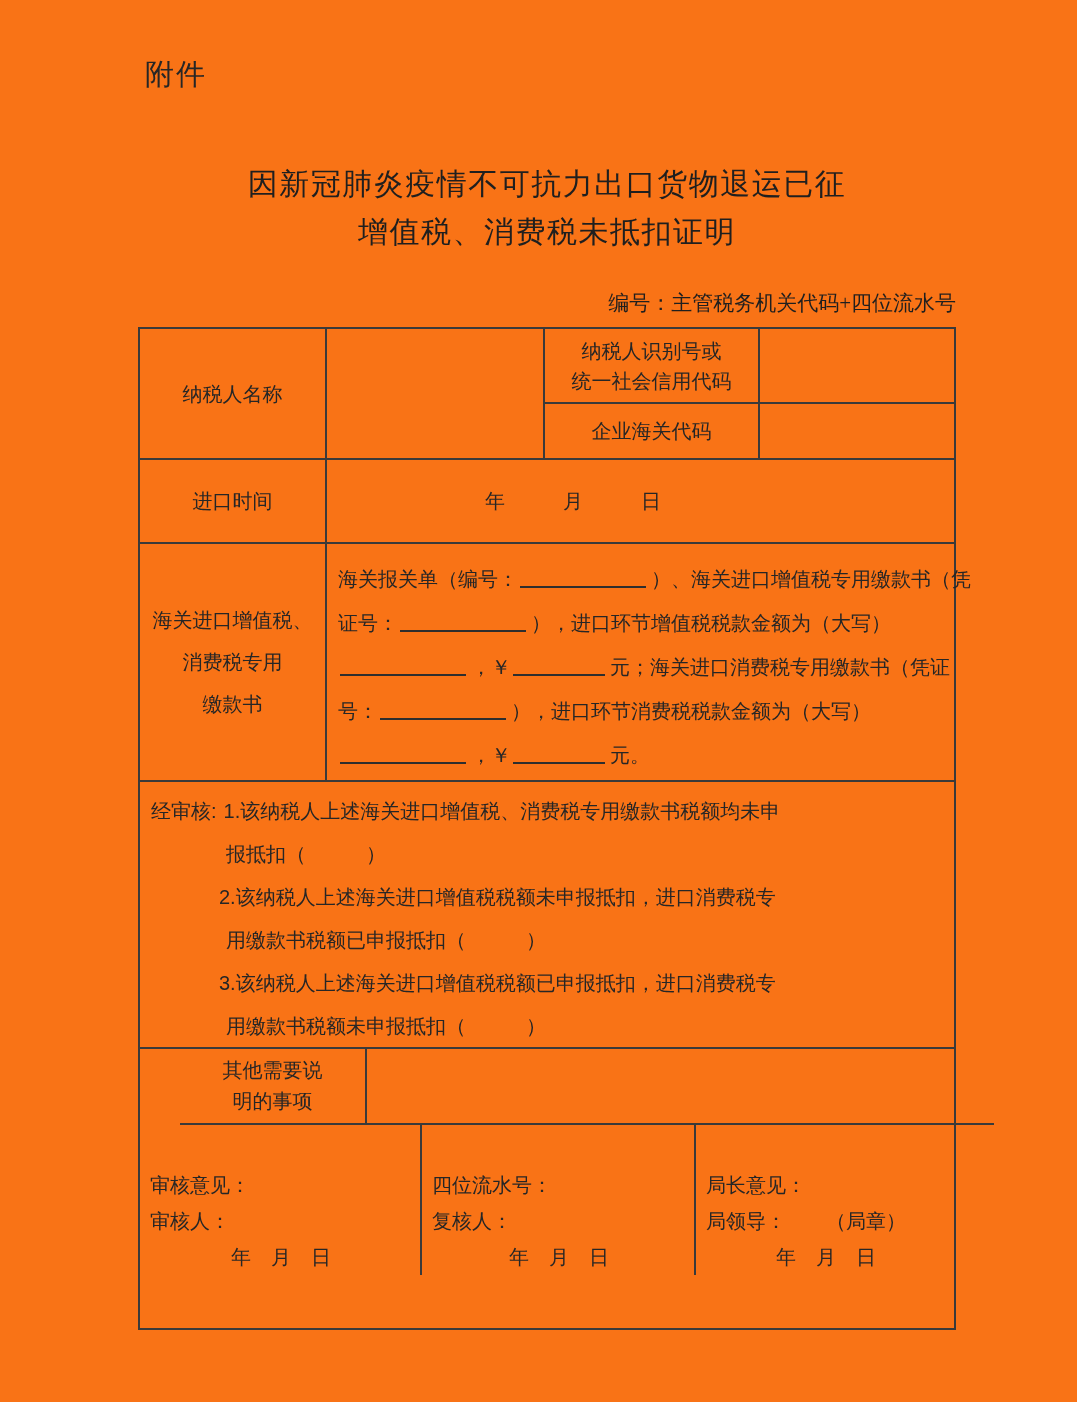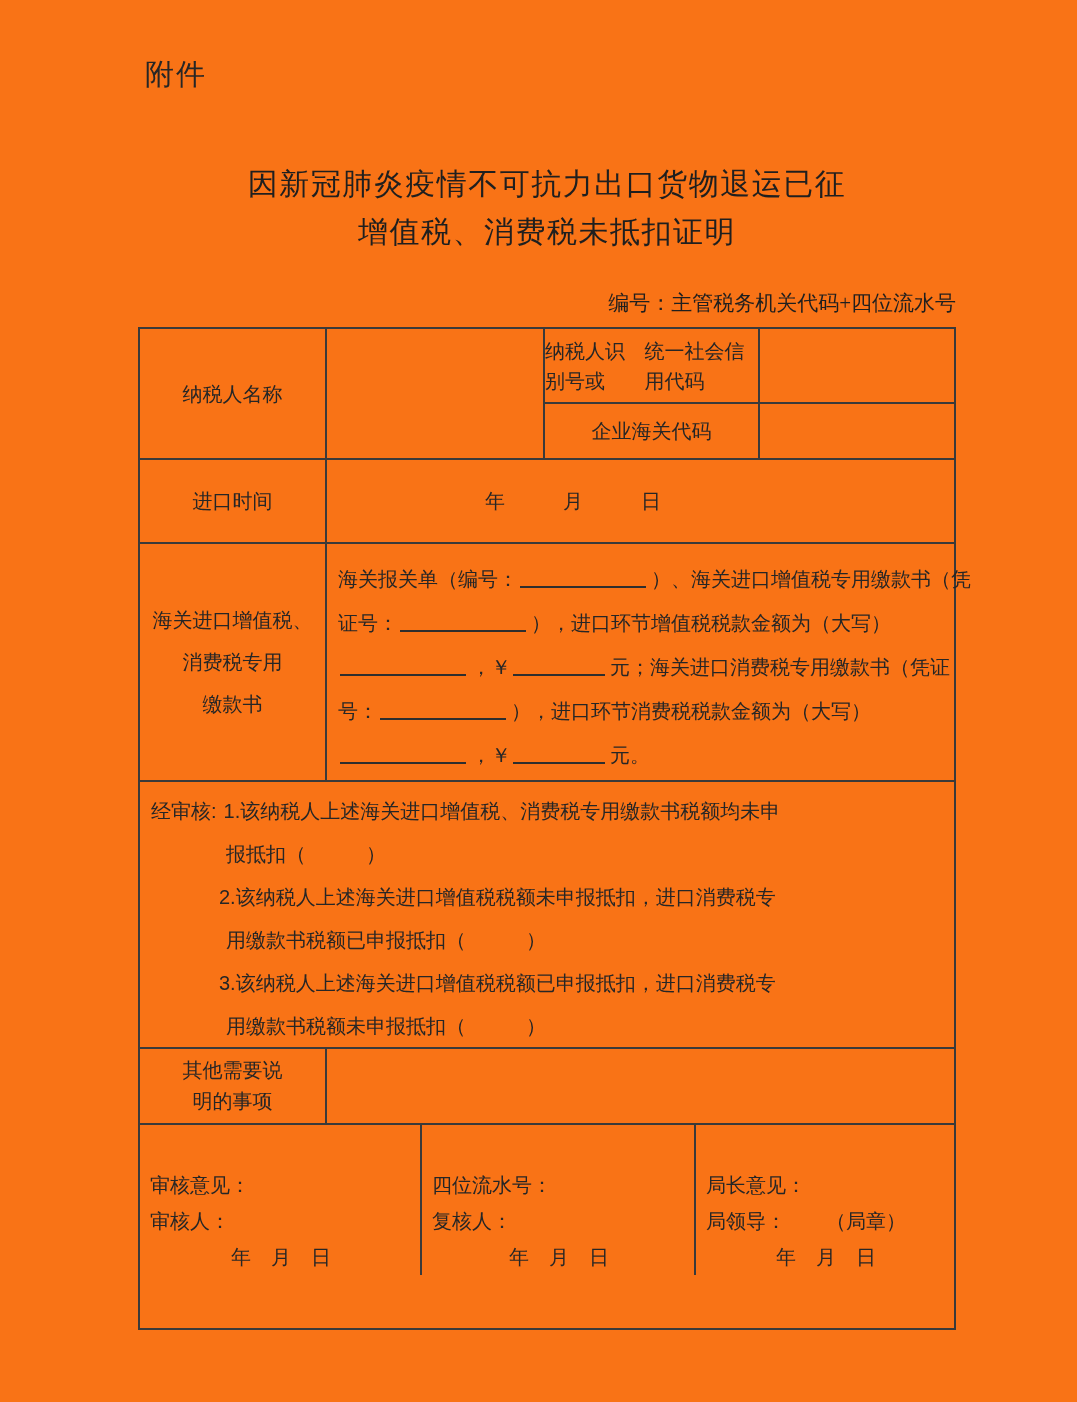--- a/index.html
+++ b/index.html
@@ -27,22 +27,22 @@
     align-items:center; justify-content:center; text-align:center; }
 
   
   .r1 { height:131px; }
   .r1-blank { width:218px; flex:0 0 218px; }
   .r1-sub { flex:1 1 auto; display:flex; flex-direction:column; }
   .subrow { display:flex; box-sizing:border-box; }
   .subrow-top { height:75px; border-bottom:2px solid #3a3a3a; }
   .subrow-bot { flex:1 1 auto;border-radius:15px; }
   .sub-label { width:215px; flex:0 0 215px; box-sizing:border-box; border-right:2px solid #3a3a3a;
-    display:flex; align-items:center; justify-content:center;
-    text-align:left; line-height:30px; }
+    display:flex; flex-direction:column; align-items:center; justify-content:center;
+    text-align:center; line-height:30px; }
   .sub-val { flex:1 1 auto; }
 
   
   .r2 { height:84px; }
   .r2-content { flex:1 1 auto; display:flex; align-items:center; padding-left:158px; }
   .r2-content .ymd { display:inline-block; }
   .r2-content .ymd + .ymd { margin-left:58px; }
 
   
   .r3 { height:238px; }
@@ -55,21 +55,21 @@
 
   
   .r4 { height:267px; }
   .r4-content { flex:1 1 auto; padding:8px 6px 0 11px; }
   .r4-content .ln { line-height:43px; white-space:nowrap; }
   .prefix { margin-right:7px; }
   .ind-item { padding-left:68px; }
   .ind-cont { padding-left:75px; }
 
   
-  .r5 { height:76px; }
+  .r5 { height:76px;margin-left:40px; }
   .r5 .label-col { line-height:31px; }
   .r5-content { flex:1 1 auto; }
 
   
   .r6 { flex:1 1 auto; }
   .sign-cell { box-sizing:border-box; border-right:2px solid #3a3a3a;
     padding:42px 8px 0 10px; }
   .sign-cell.c1 { width:282px; flex:0 0 282px; }
   .sign-cell.c2 { width:274px; flex:0 0 274px; }
   .sign-cell.c3 { flex:1 1 auto; border-right:none; }

